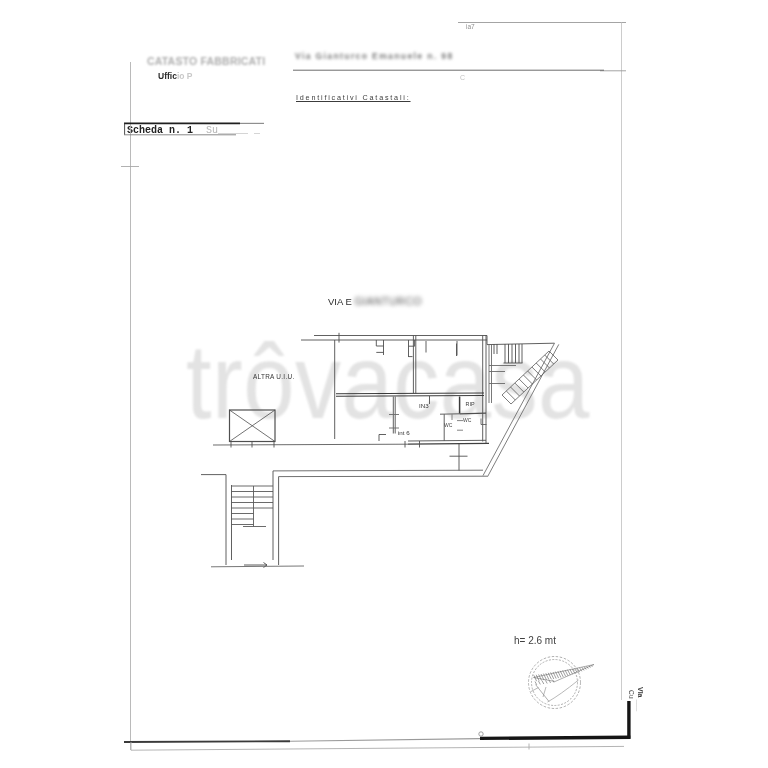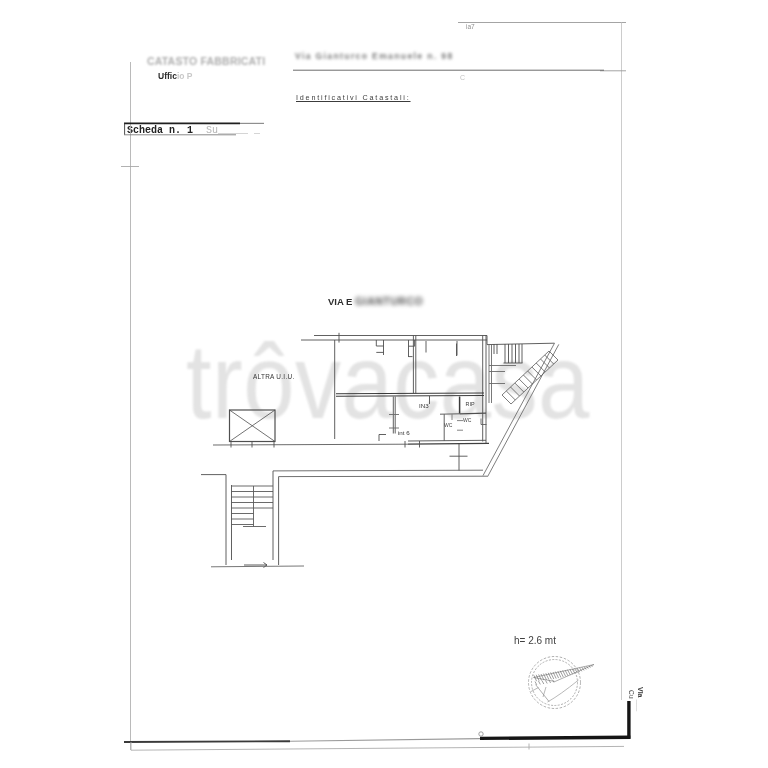--- a/index.html
+++ b/index.html
@@ -21,21 +21,21 @@
 <div class="t" style="left:295px;top:51px;font-size:8.5px;font-weight:bold;color:#787878;filter:blur(1.7px);letter-spacing:1.4px;">Via Gianturco Emanuele n. 98</div>
 
 <div class="t" style="left:296px;top:73px;font-size:7.2px;color:#3c3c3c;text-decoration:underline;letter-spacing:1.8px;filter:blur(0.3px);margin-top:20px;">Identificativi Catastali:</div>
 
 <div class="t" style="left:460px;top:74px;font-size:7px;color:#c2c2c2;">C</div>
 
 <div class="t" style="left:127px;top:124.5px;font-size:10px;font-weight:bold;color:#222;font-family:'Liberation Mono',monospace;filter:blur(0.3px);">Scheda n. 1</div>
 
 <div class="t" style="left:206px;top:125px;font-size:10px;color:#b5b5b5;font-family:'Liberation Mono',monospace;filter:blur(0.5px);">Su_____ _</div>
 
-<div class="t" style="left:328px;top:295px;font-size:9.5px;font-weight:bold;color:#2e2e2e;filter:blur(0.4px);">VIA E <span style="font-size:10.5px;color:#4f4f4f;filter:blur(2.2px);letter-spacing:0.5px;">GIANTURCO</span></div>
+<div class="t" style="left:328px;top:295px;font-size:9.5px;font-weight:normal;color:#2e2e2e;filter:blur(0.4px);">VIA E <span style="font-size:10.5px;color:#4f4f4f;filter:blur(2.2px);letter-spacing:0.5px;">GIANTURCO</span></div>
 
 <div class="t" style="left:514px;top:635px;font-size:10px;color:#414141;filter:blur(0.45px);">h= 2.6 mt</div>
 
 <div class="t" style="left:628px;top:690px;font-size:6.5px;color:#4a4a4a;writing-mode:vertical-rl;letter-spacing:0.3px;filter:blur(0.35px);">Cu</div>
 <div class="t" style="left:637px;top:687px;font-size:7px;font-weight:bold;color:#3c3c3c;writing-mode:vertical-rl;filter:blur(0.4px);">VIa <span style="color:#c0c0c0;font-weight:normal;">___</span></div>
 
 <svg width="768" height="768" viewBox="0 0 768 768" style="filter:blur(0.25px);">
 <g fill="none" stroke="#4f4f4f" stroke-width="0.9" stroke-linecap="butt">
 
 <g stroke="#9a9a9a">

